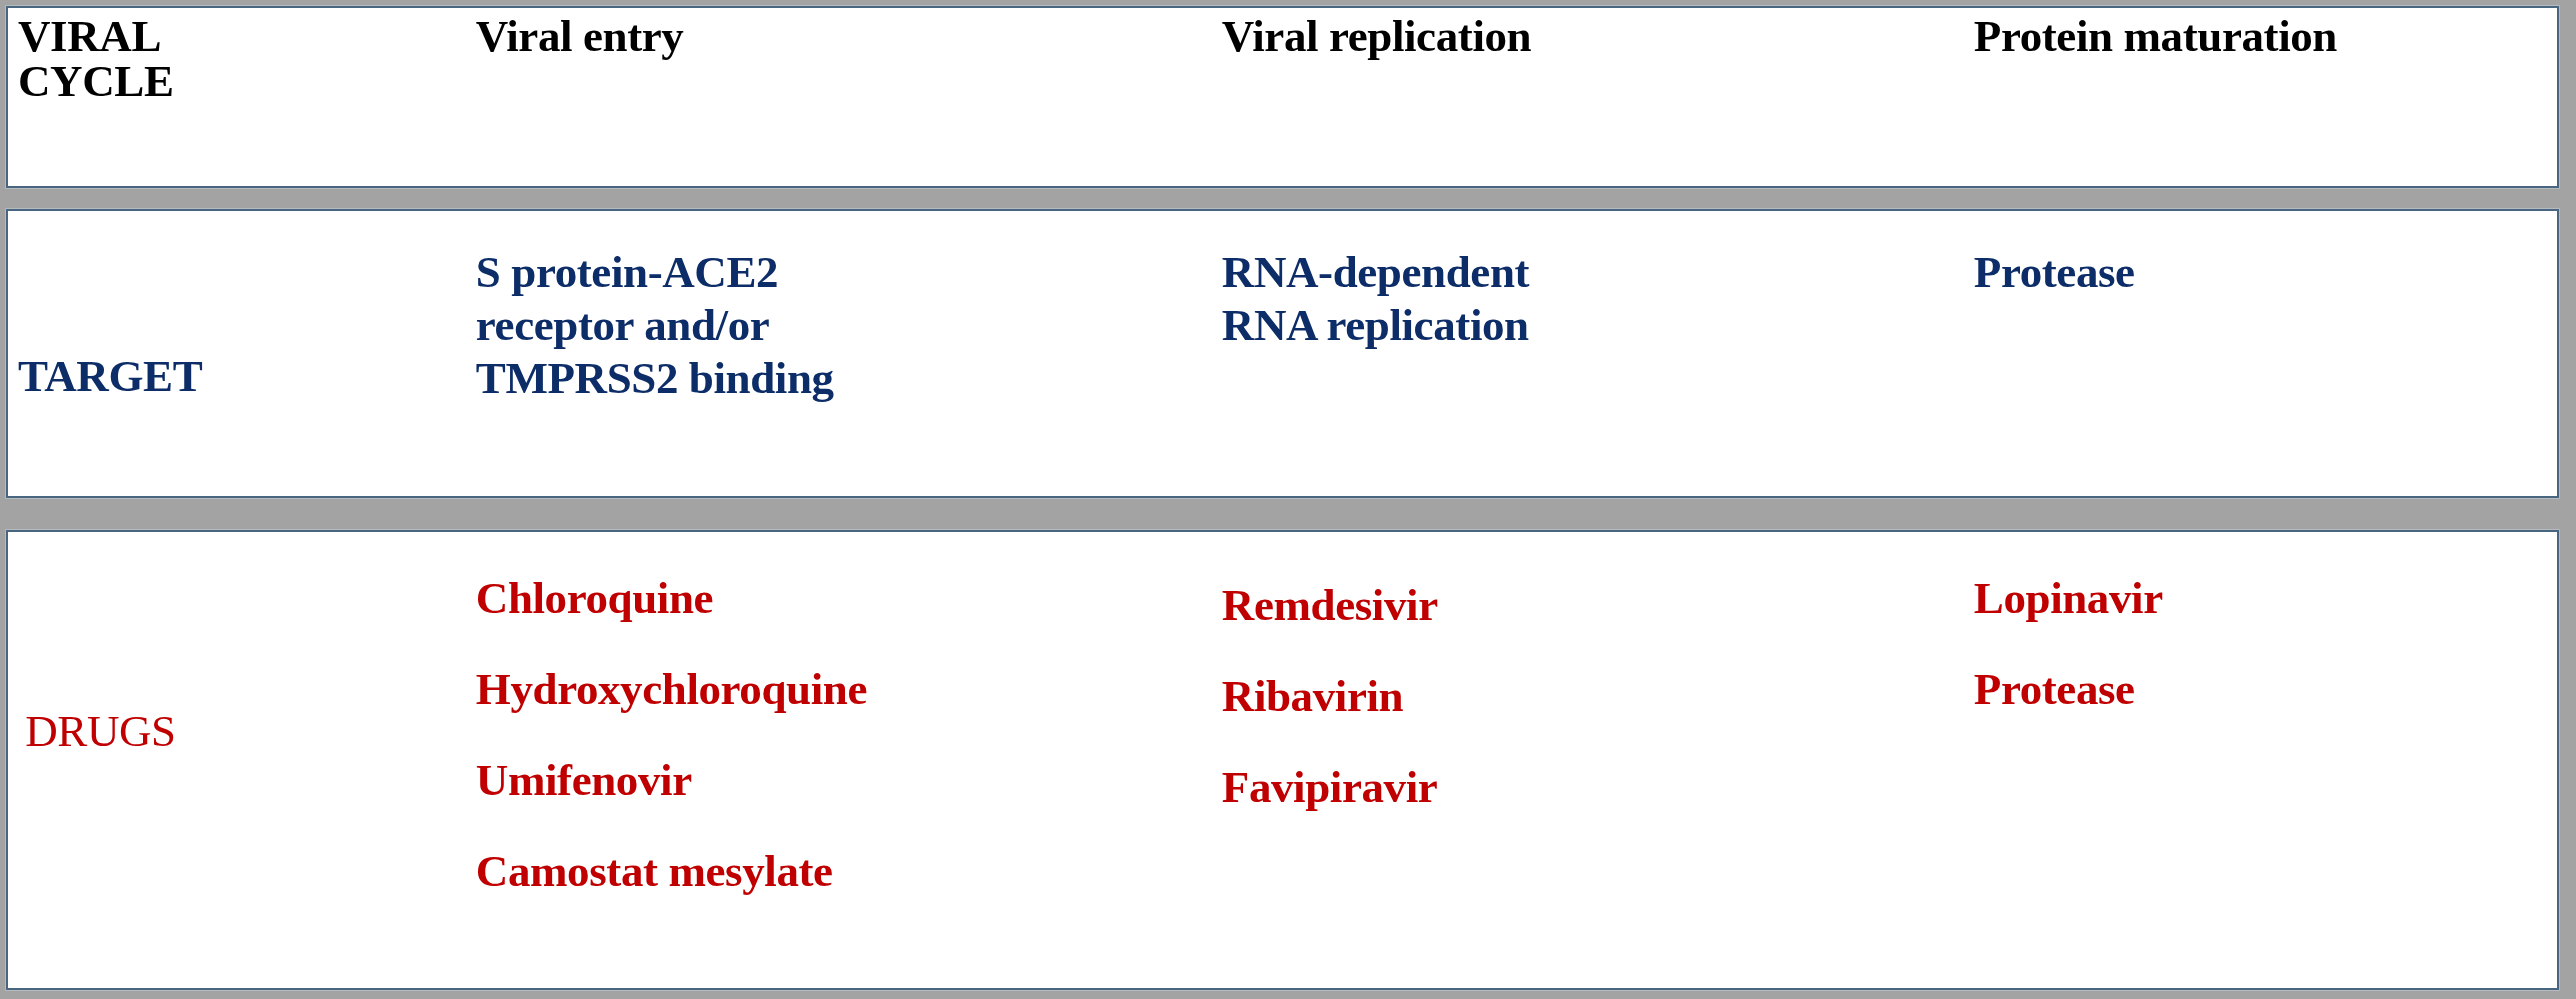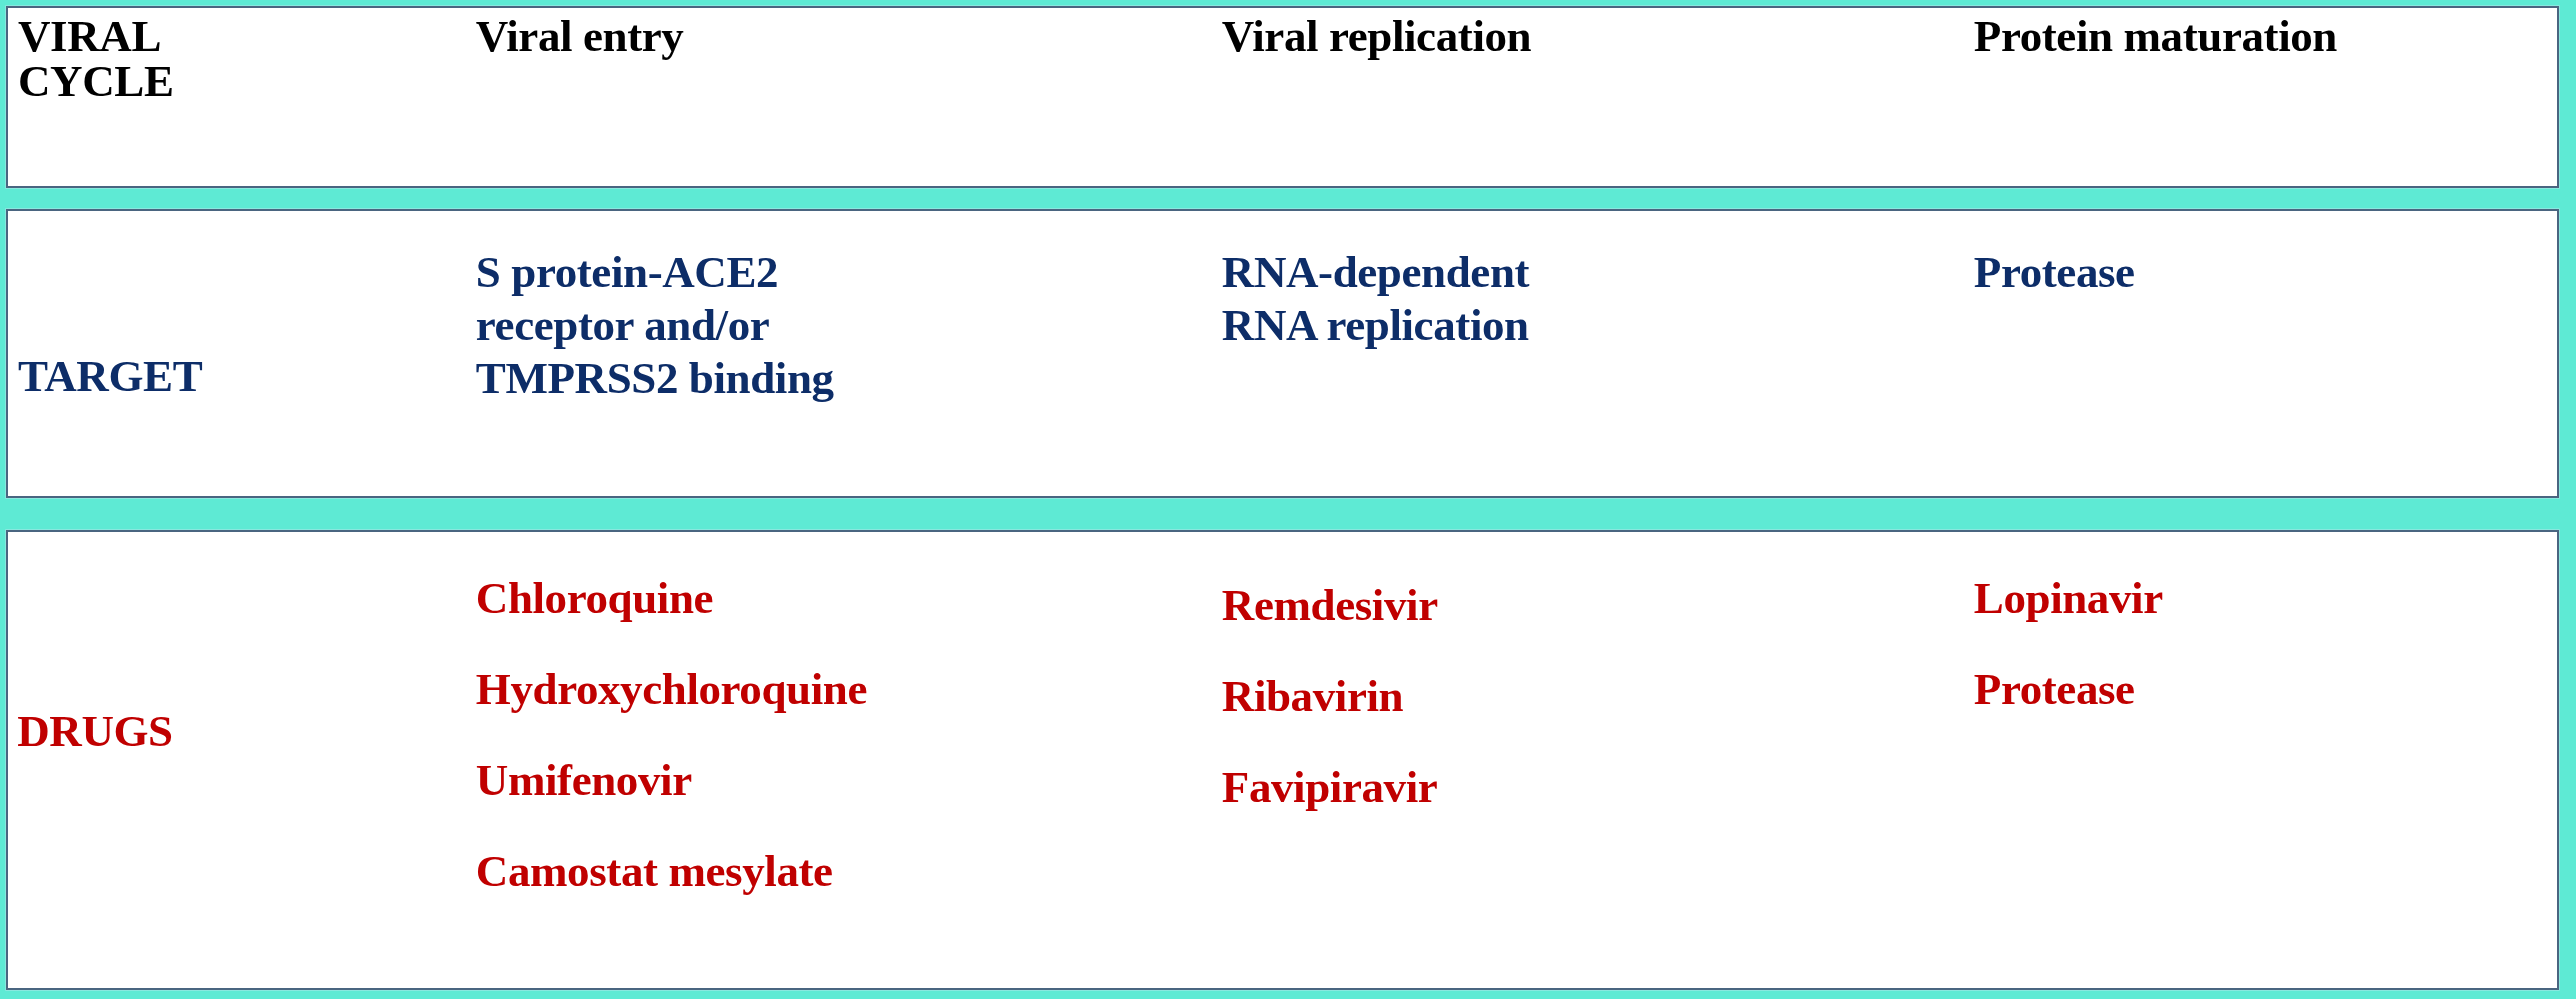--- a/index.html
+++ b/index.html
@@ -11,21 +11,21 @@
     width: 2576px;
     height: 999px;
     font-family: "Liberation Serif", "DejaVu Serif", serif;
     overflow: hidden;
   }
 
   #sheet {
     position: relative;
     width: 2576px;
     height: 999px;
-    background: #5eead4;
+    background: #a3a3a3;
   }
 
   
   .row-box {
     position: absolute;
     left: 5.8px;
     width: 2553px;            
     box-sizing: border-box;
     border: 2.9px solid #4a6580;
     background: #ffffff;
@@ -90,23 +90,23 @@
     font-size: 45px;
     line-height: 1.18;
     letter-spacing: -0.4px;
     white-space: pre-line;
   }
 
   
   .drg-label {
     position: absolute;
     top: 177px;
-    left: 5px;
+    left: 13px;
     color: #c00000;
-    font-weight: bold;
+    font-weight: normal;
     font-size: 45px;
     line-height: 1.02;
     letter-spacing: -0.4px;
   }
   .drg-list {
     position: absolute;
     left: 0px;
     margin: 0;
     padding: 0;
     list-style: none;

